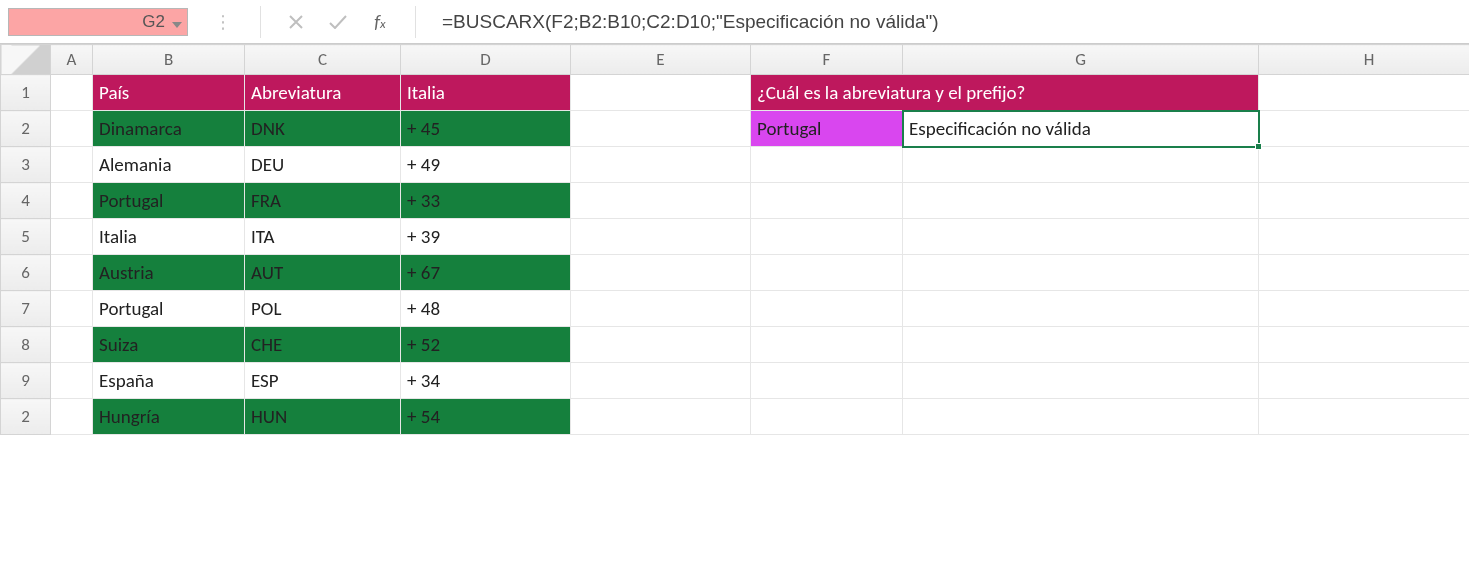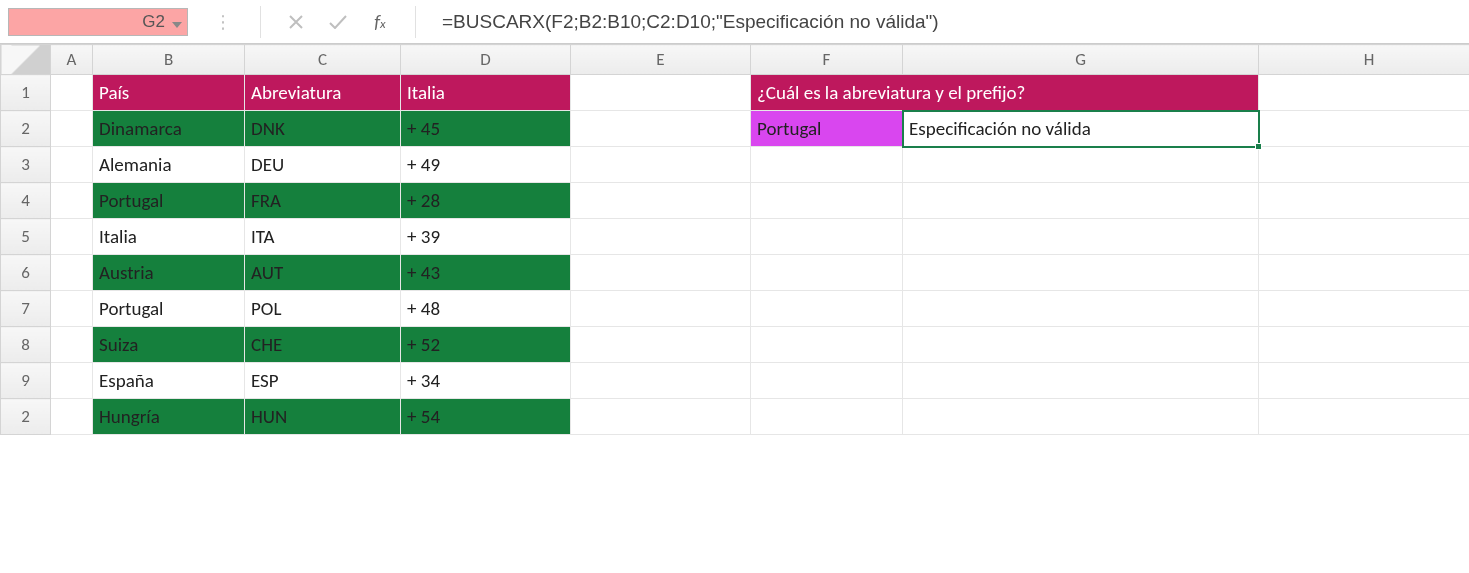--- a/index.html
+++ b/index.html
@@ -231,21 +231,21 @@
     <td class="cell"></td>
     <td class="cell"></td>
     <td class="cell"></td>
   </tr>
 
   <tr>
     <td class="rowhdr">4</td>
     <td class="cell"></td>
     <td class="cell band">Portugal</td>
     <td class="cell band">FRA</td>
-    <td class="cell band">+  28</td>
+    <td class="cell band">+  33</td>
     <td class="cell"></td>
     <td class="cell"></td>
     <td class="cell"></td>
     <td class="cell"></td>
   </tr>
 
   <tr>
     <td class="rowhdr">5</td>
     <td class="cell"></td>
     <td class="cell">Italia</td>
@@ -255,21 +255,21 @@
     <td class="cell"></td>
     <td class="cell"></td>
     <td class="cell"></td>
   </tr>
 
   <tr>
     <td class="rowhdr">6</td>
     <td class="cell"></td>
     <td class="cell band">Austria</td>
     <td class="cell band">AUT</td>
-    <td class="cell band">+  43</td>
+    <td class="cell band">+  67</td>
     <td class="cell"></td>
     <td class="cell"></td>
     <td class="cell"></td>
     <td class="cell"></td>
   </tr>
 
   <tr>
     <td class="rowhdr">7</td>
     <td class="cell"></td>
     <td class="cell">Portugal</td>

